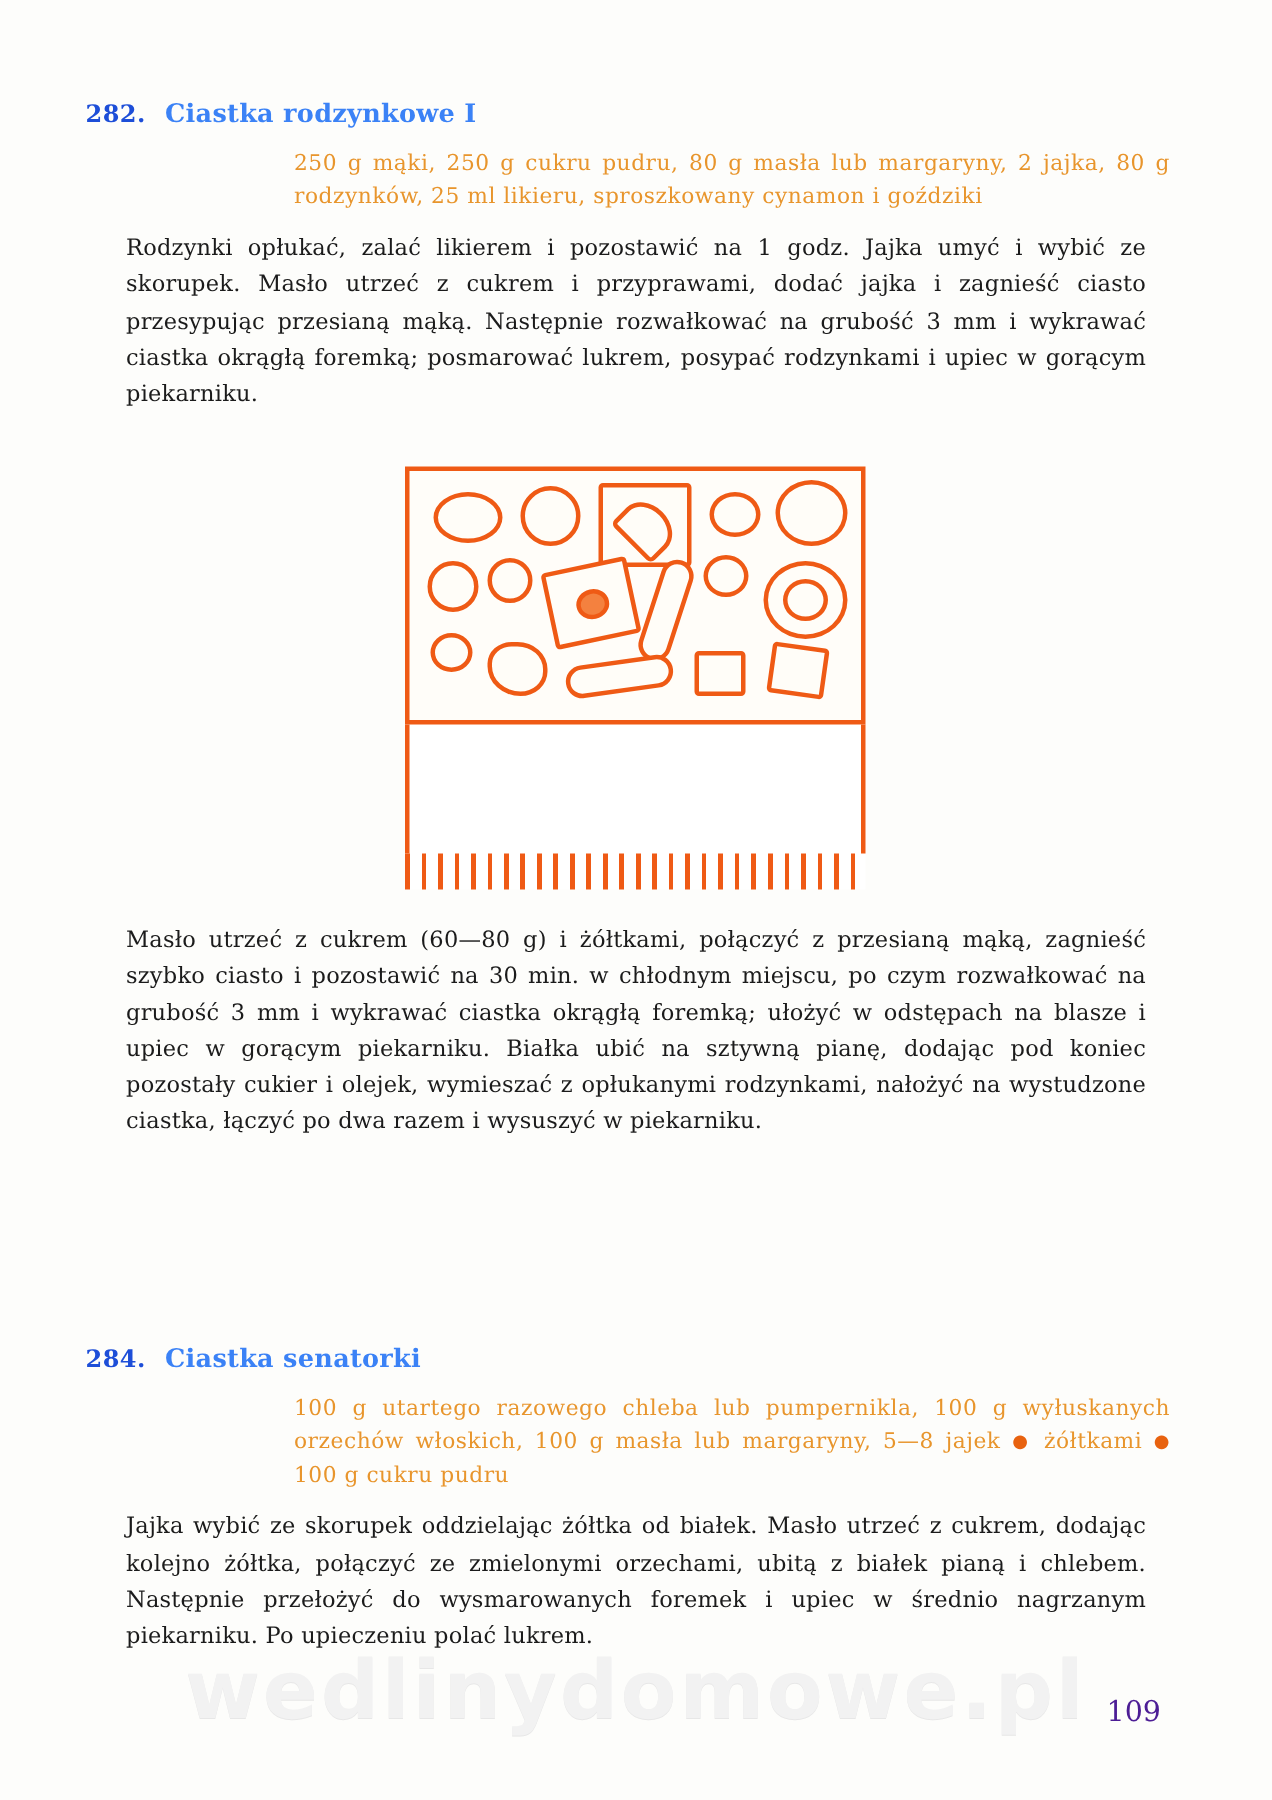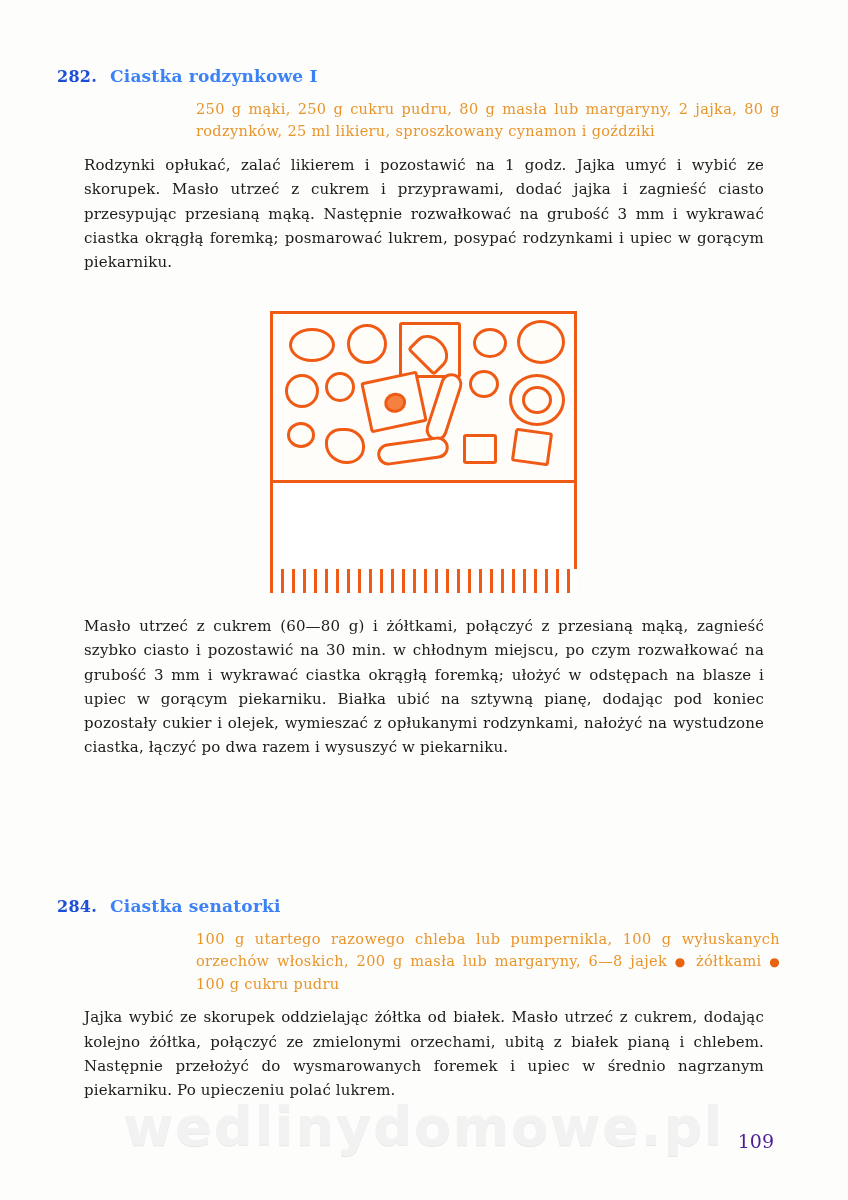--- a/index.html
+++ b/index.html
@@ -189,20 +189,20 @@
 
   <div class="recipe" style="top:604px;">
     <p class="body-text">Masło utrzeć z cukrem (60—80 g) i żółtkami, połączyć z przesianą mąką, zagnieść szybko ciasto i pozostawić na 30 min. w chłodnym miejscu, po czym rozwałkować na grubość 3 mm i wykrawać ciastka okrągłą foremką; ułożyć w odstępach na blasze i upiec w gorącym piekarniku. Białka ubić na sztywną pianę, dodając pod koniec pozostały cukier i olejek, wymieszać z opłukanymi rodzynkami, nałożyć na wystudzone ciastka, łączyć po dwa razem i wysuszyć w piekarniku.</p>
   </div>
 
   <div class="recipe" style="top:873px;margin-top:23px;">
     <div class="recipe-head">
       <div class="recipe-num">284.</div>
       <div class="recipe-title">Ciastka senatorki</div>
     </div>
-    <p class="ingredients"><span>100 g utartego razowego chleba lub pumpernikla, 100 g wyłuskanych orzechów włoskich, 200 g masła lub margaryny, 6—8 jajek</span> <span class="bullet">●</span> <span>żółtkami</span> <span class="bullet">●</span> <span>100 g cukru pudru</span></p>
+    <p class="ingredients"><span>100 g utartego razowego chleba lub pumpernikla, 100 g wyłuskanych orzechów włoskich, 100 g masła lub margaryny, 5—8 jajek</span> <span class="bullet">●</span> <span>żółtkami</span> <span class="bullet">●</span> <span>100 g cukru pudru</span></p>
     <p class="body-text">Jajka wybić ze skorupek oddzielając żółtka od białek. Masło utrzeć z cukrem, dodając kolejno żółtka, połączyć ze zmielonymi orzechami, ubitą z białek pianą i chlebem. Następnie przełożyć do wysmarowanych foremek i upiec w średnio nagrzanym piekarniku. Po upieczeniu polać lukrem.</p>
   </div>
 
   <div class="watermark">wedlinydomowe.pl</div>
   <div class="page-number">109</div>
 
 </div>
 
 </body></html>

